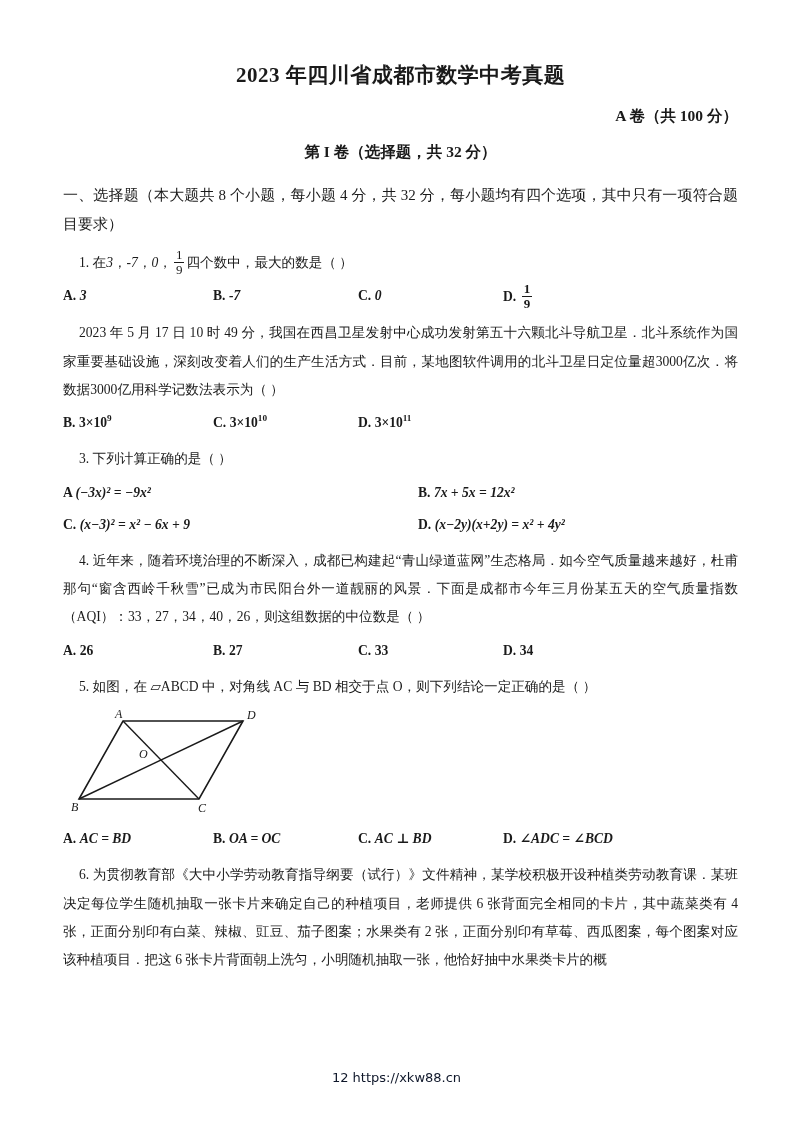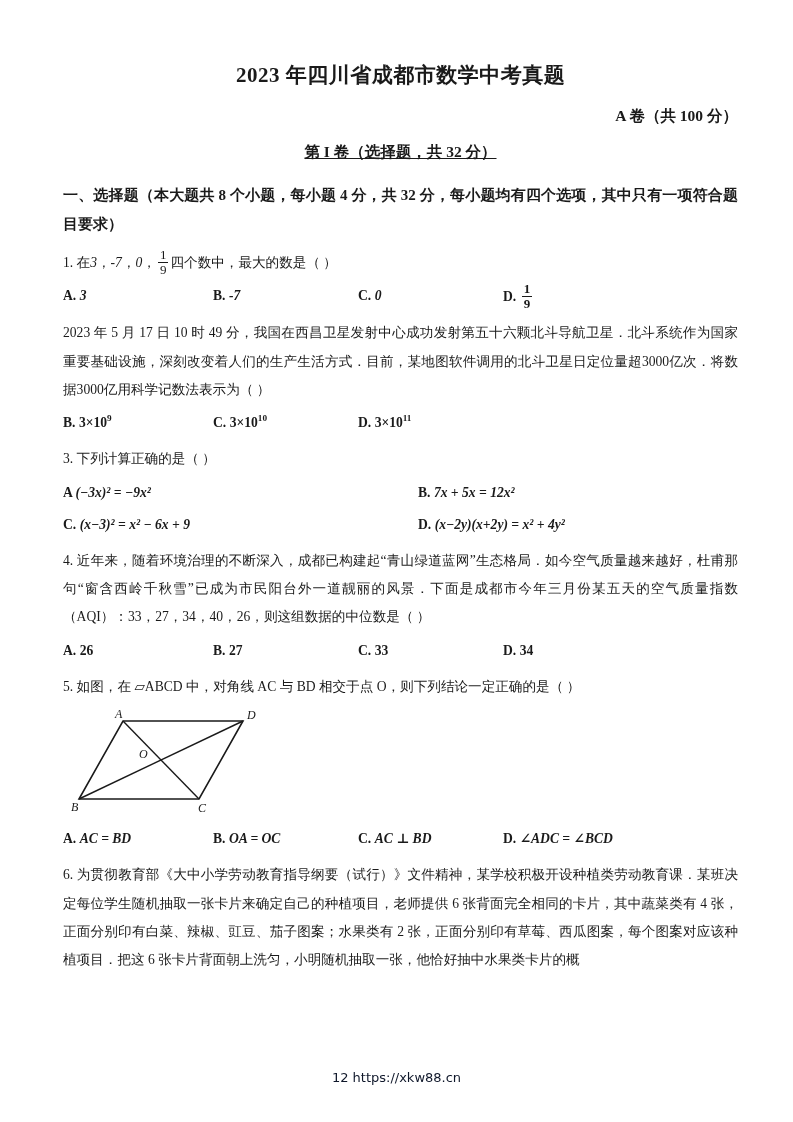--- a/index.html
+++ b/index.html
@@ -44,39 +44,39 @@
     font-weight: bold;
     margin-top: 17px;
     line-height: 1.3;
   }
   .sub-title2 {
     text-align: center;
     font-size: 15.5px;
     font-weight: bold;
     margin-top: 16px;
     line-height: 1.3;
-    text-decoration: underline;
   }
   .section-head {
     font-size: 15px;
-    font-weight: bold;
+    font-weight: normal;
     margin-top: 18px;
     line-height: 1.95;
     text-align: justify;
   }
 
   
   .q {
     font-size: 13.6px;
     line-height: 2.08;
     text-align: justify;
     margin-top: 9px;
   }
   .q-stem {
     text-align: justify;
+    margin-left: 16px;
   }
   .opts {
     display: flex;
     font-size: 13.6px;
     line-height: 2.0;
     margin-top: 5px;
   }
   .opt {
     flex: 0 0 auto;
     font-weight: bold;

